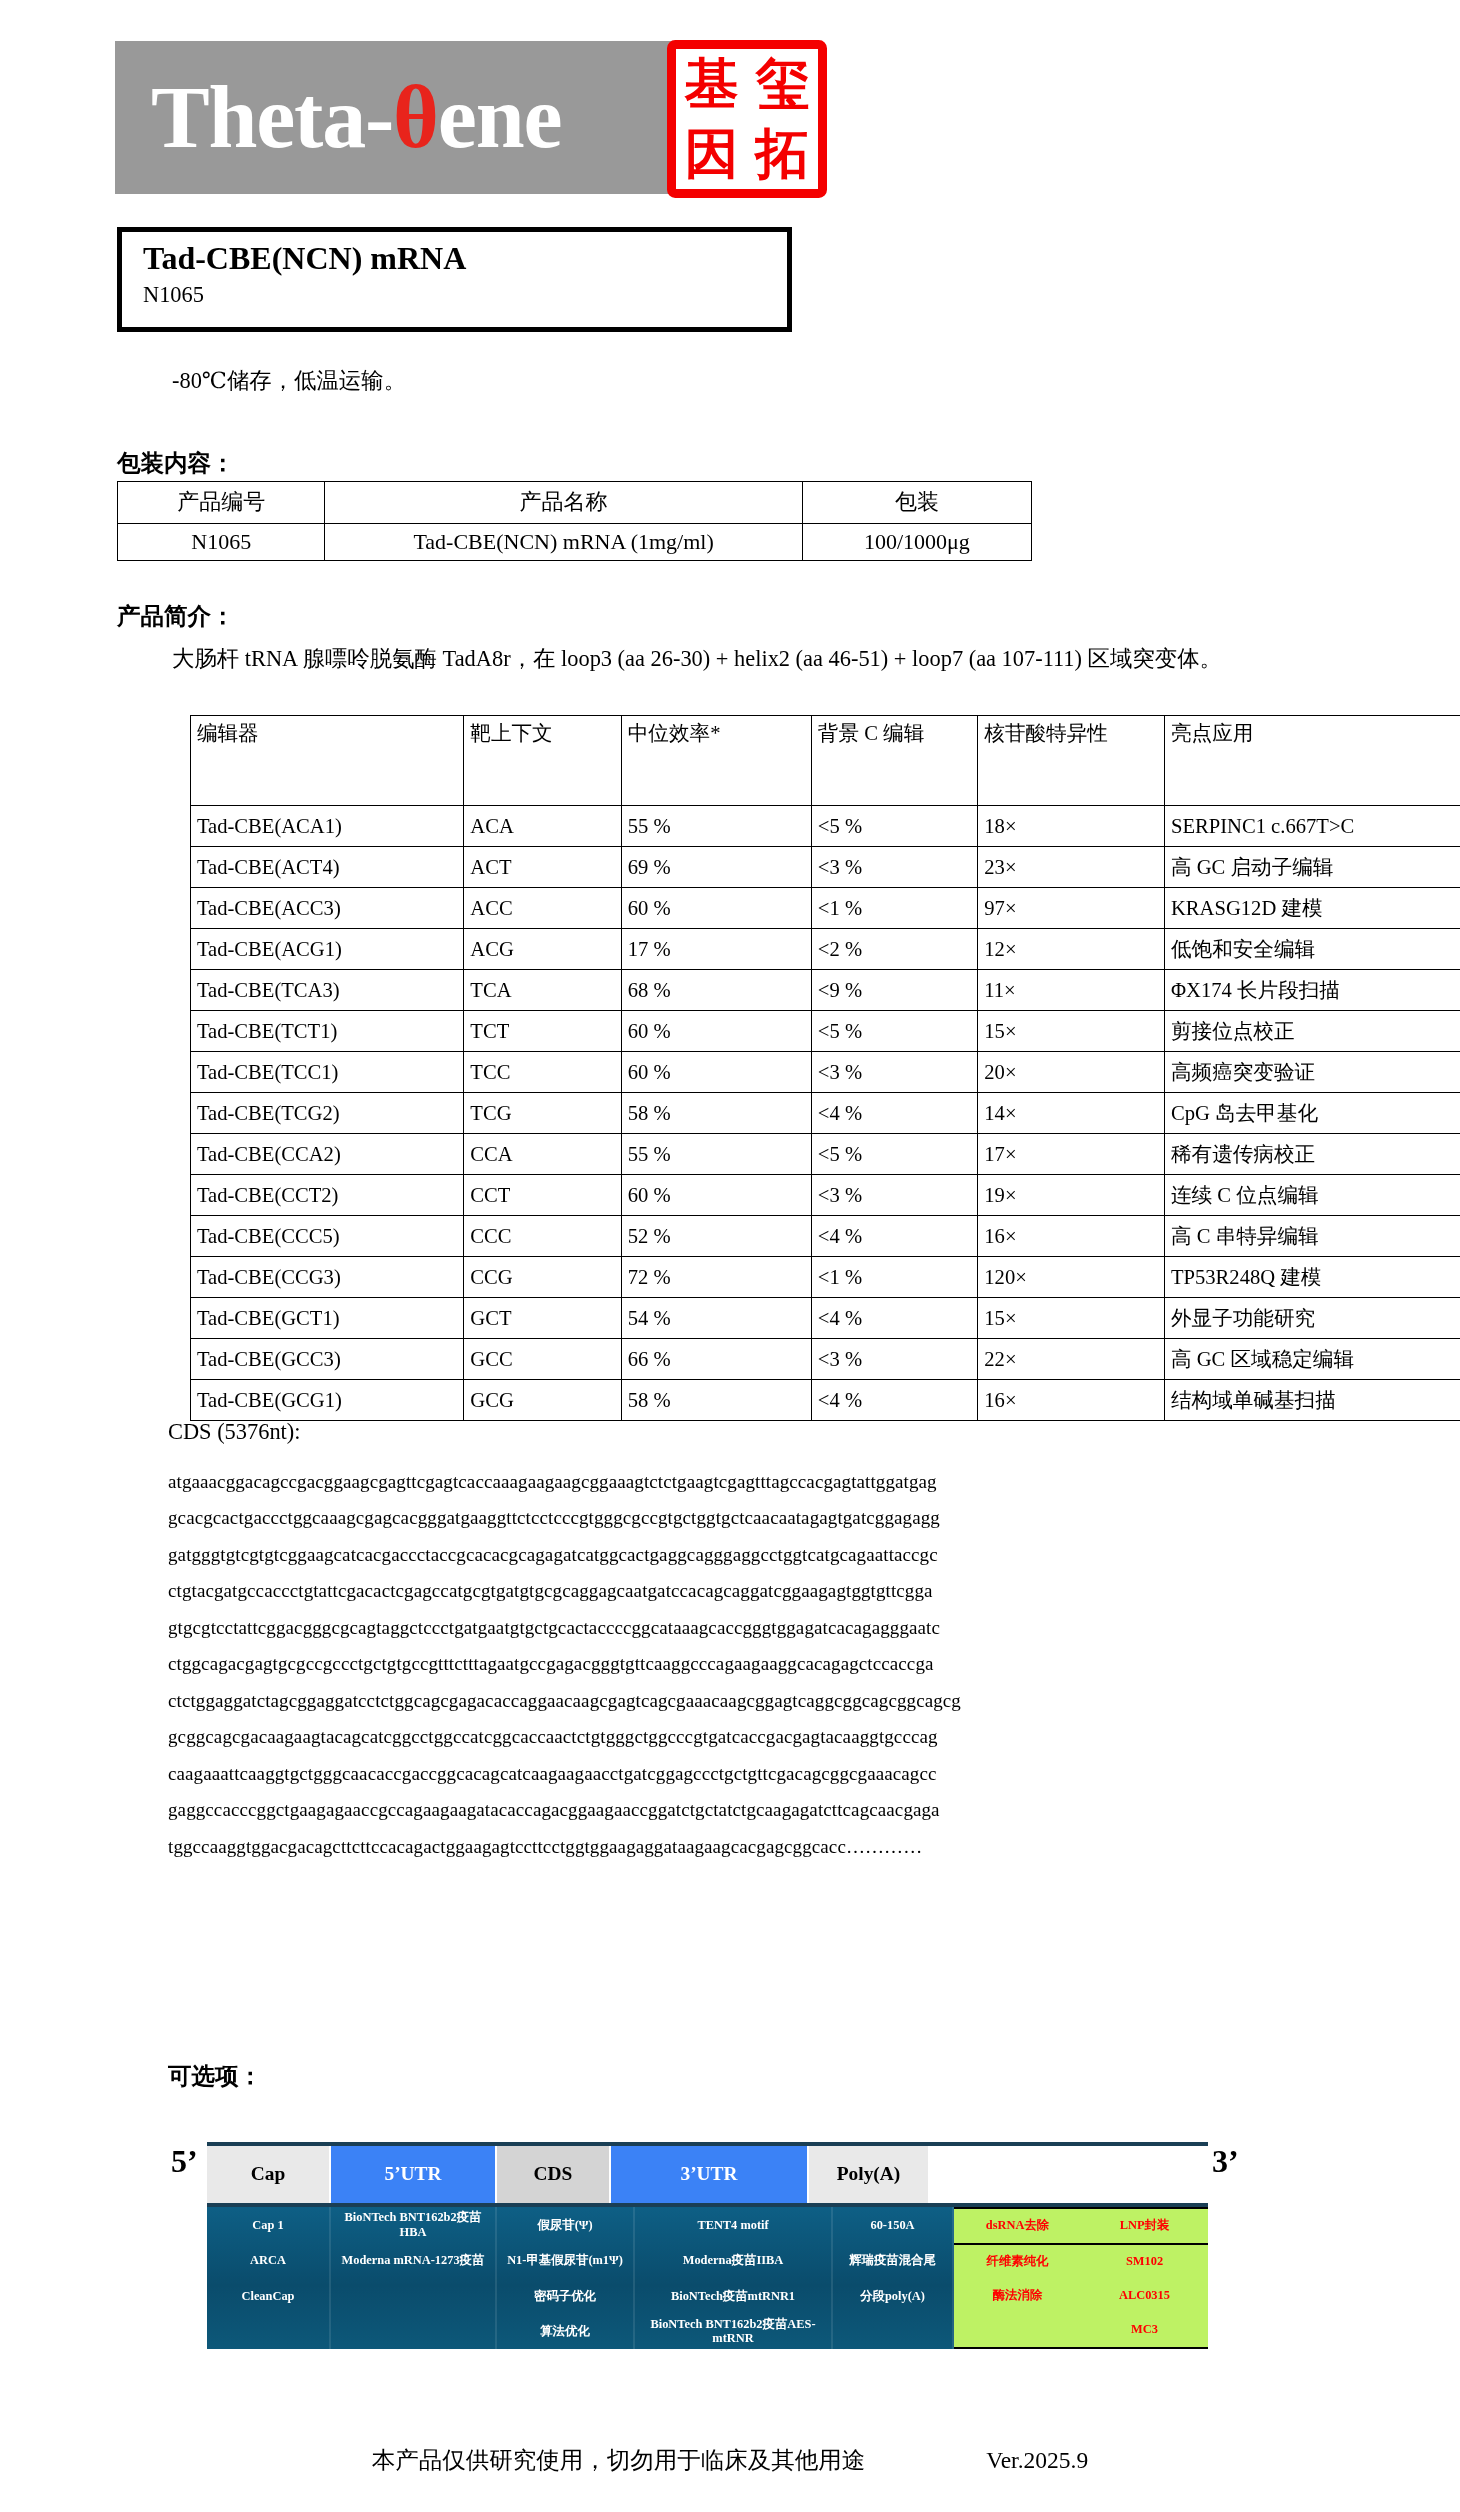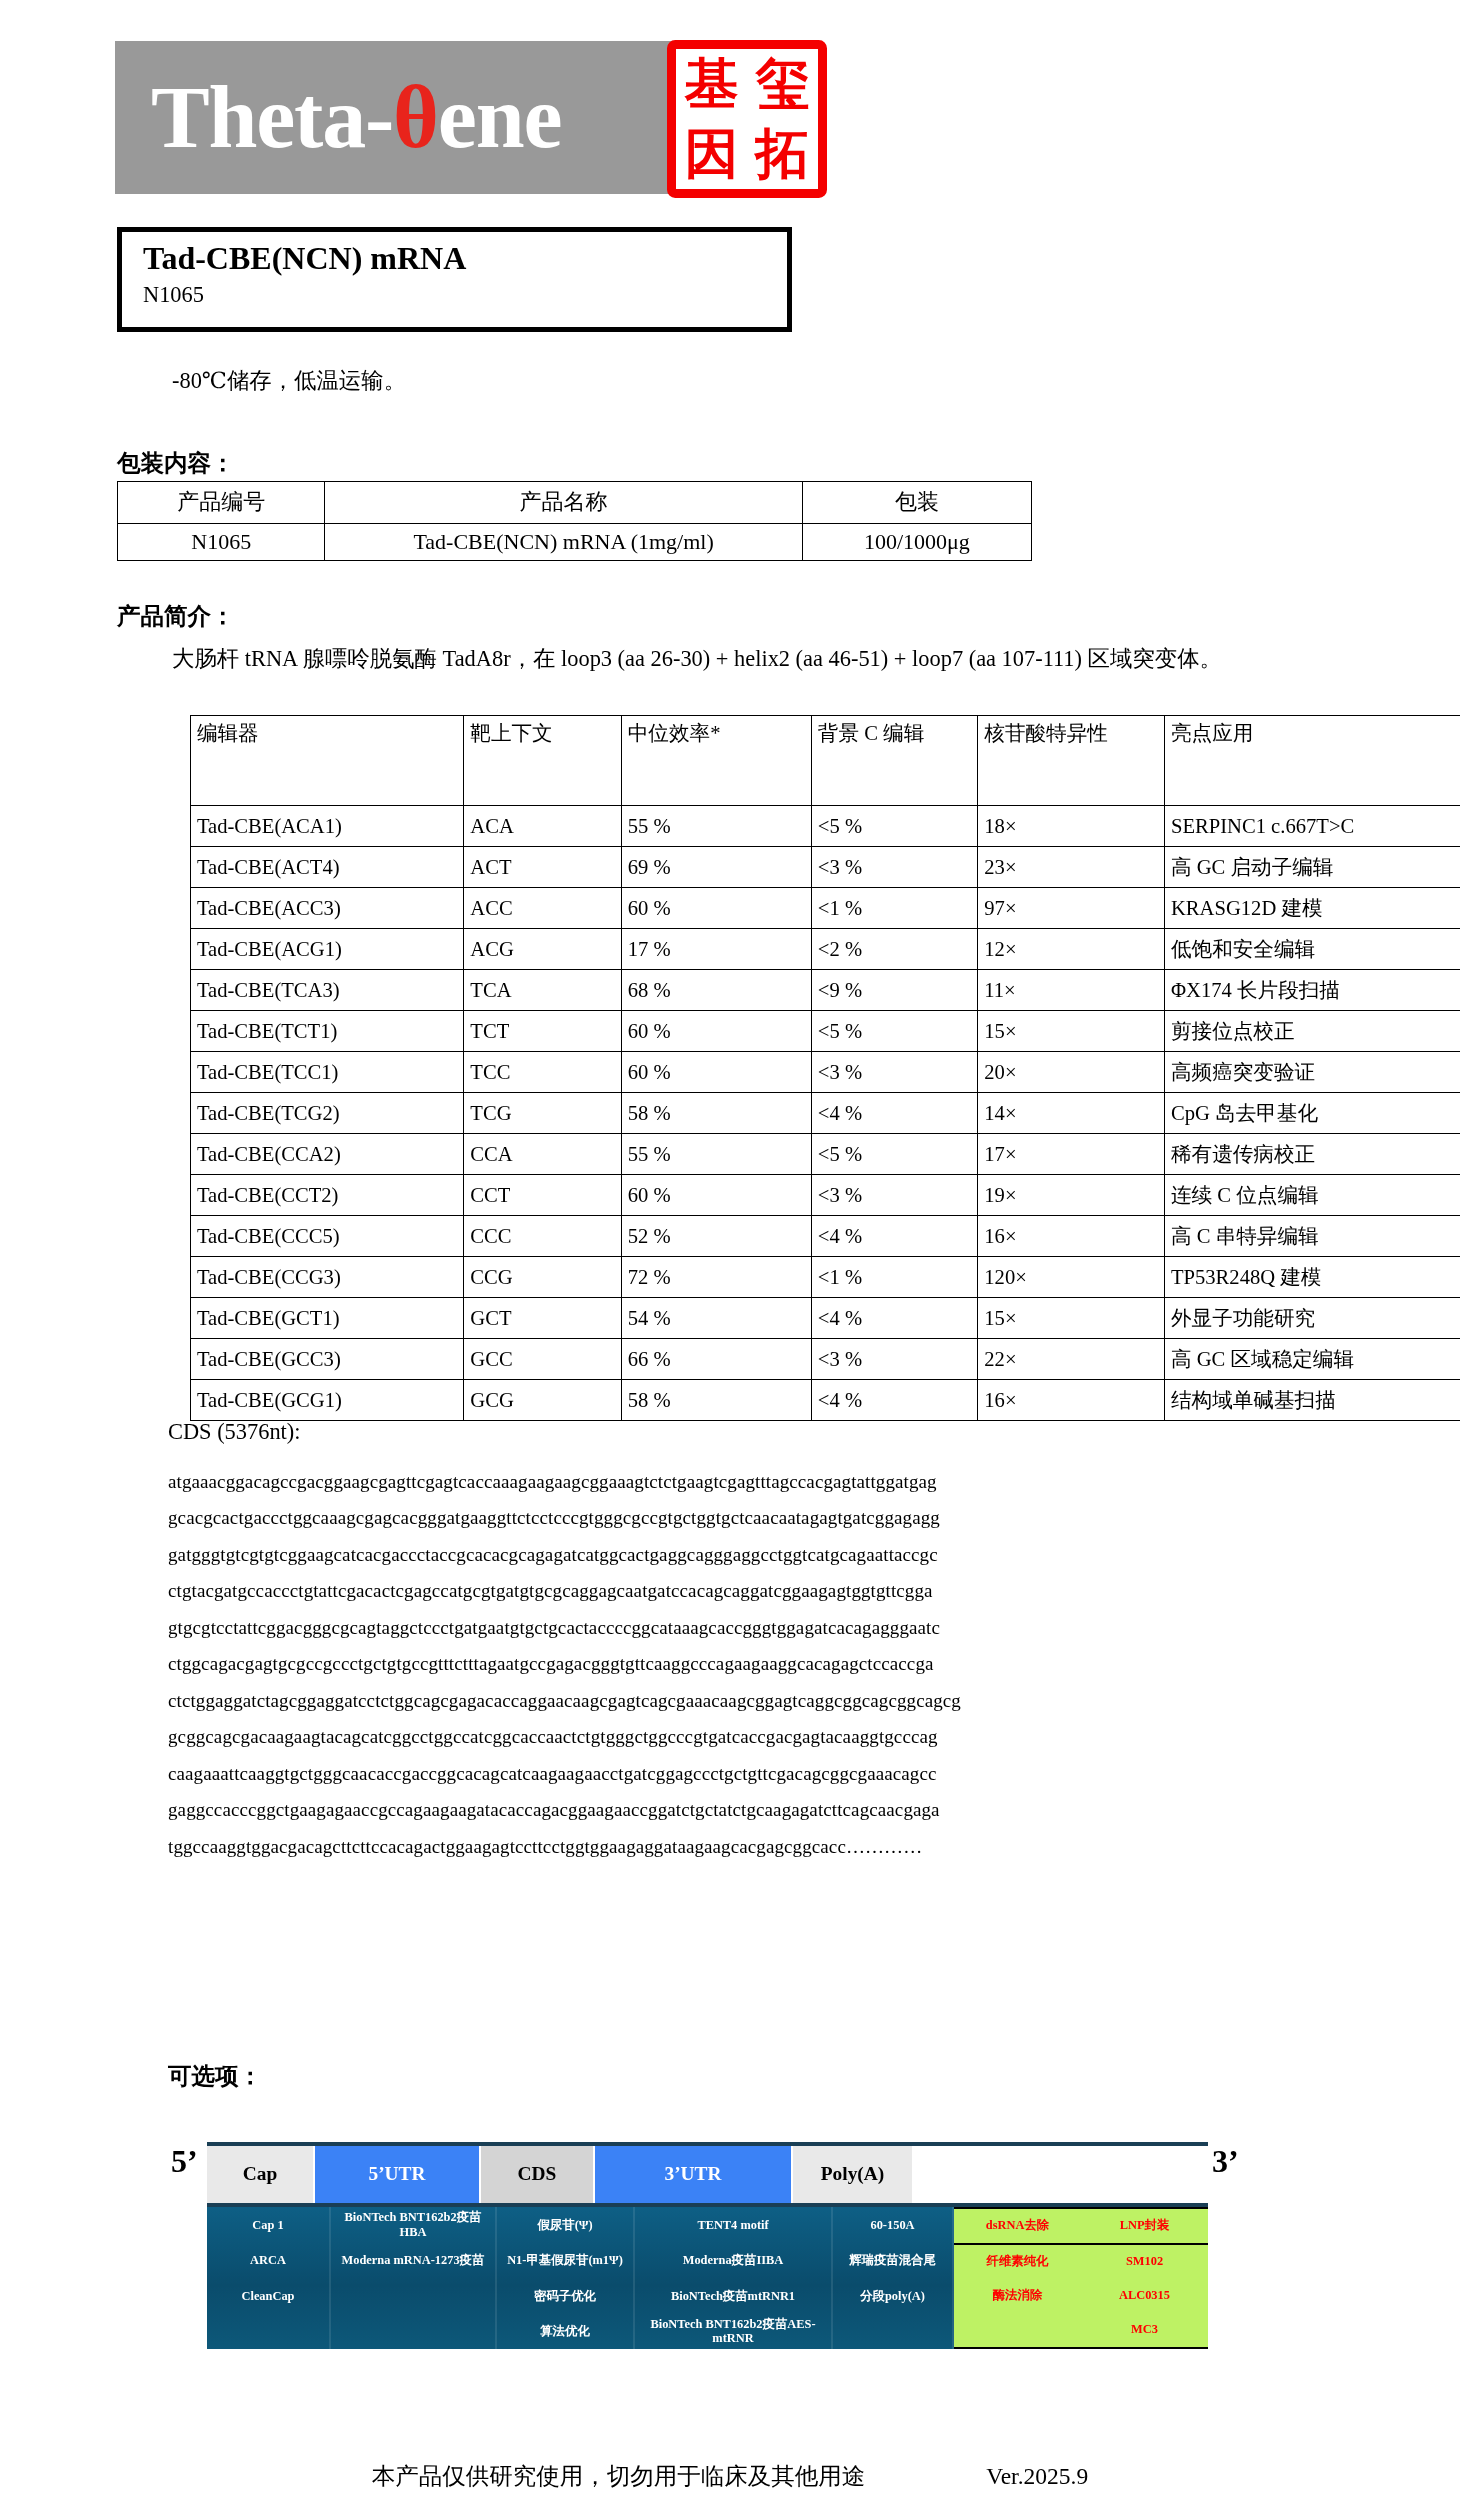--- a/index.html
+++ b/index.html
@@ -293,21 +293,21 @@
   .footer {
     position: absolute;
     left: 0;
     top: 2444px;
     width: 1460px;
     display: flex;
     justify-content: center;
     align-items: baseline;
     font-size: 23.5px;
   }
-  .footer-note { white-space: nowrap; margin-top: 16px; }
+  .footer-note { white-space: nowrap; }
   .footer-ver { margin-left: 121px; white-space: nowrap; }
 </style>
 </head>
 <body>
 
 <div class="page">
 
   <div class="logo-band">
     <div class="logo-text"><span>Theta-</span><span class="logo-theta">θ</span><span>ene</span></div>
   </div>
@@ -496,21 +496,21 @@
     <div>tggccaaggtggacgacagcttcttccacagactggaagagtccttcctggtggaagaggataagaagcacgagcggcacc…………</div>
   </div>
 
   <div class="opt-head">可选项：</div>
 
   <div class="diagram">
     <div class="prime prime-5">5’</div>
     <div class="prime prime-3">3’</div>
 
     <div class="segbar">
-      <div class="seg light" style="width:108px">Cap</div>
+      <div class="seg light" style="width:124px">Cap</div>
       <div class="seg dark" style="width:166px">5’UTR</div>
       <div class="seg mid" style="width:114px">CDS</div>
       <div class="seg dark" style="width:198px">3’UTR</div>
       <div class="seg light" style="width:121px">Poly(A)</div>
       <div class="seg" style="width:254px;background:#ffffff"></div>
     </div>
 
     <div class="optgrid">
       <div class="optcol">
         <div class="optcell">Cap 1</div>

